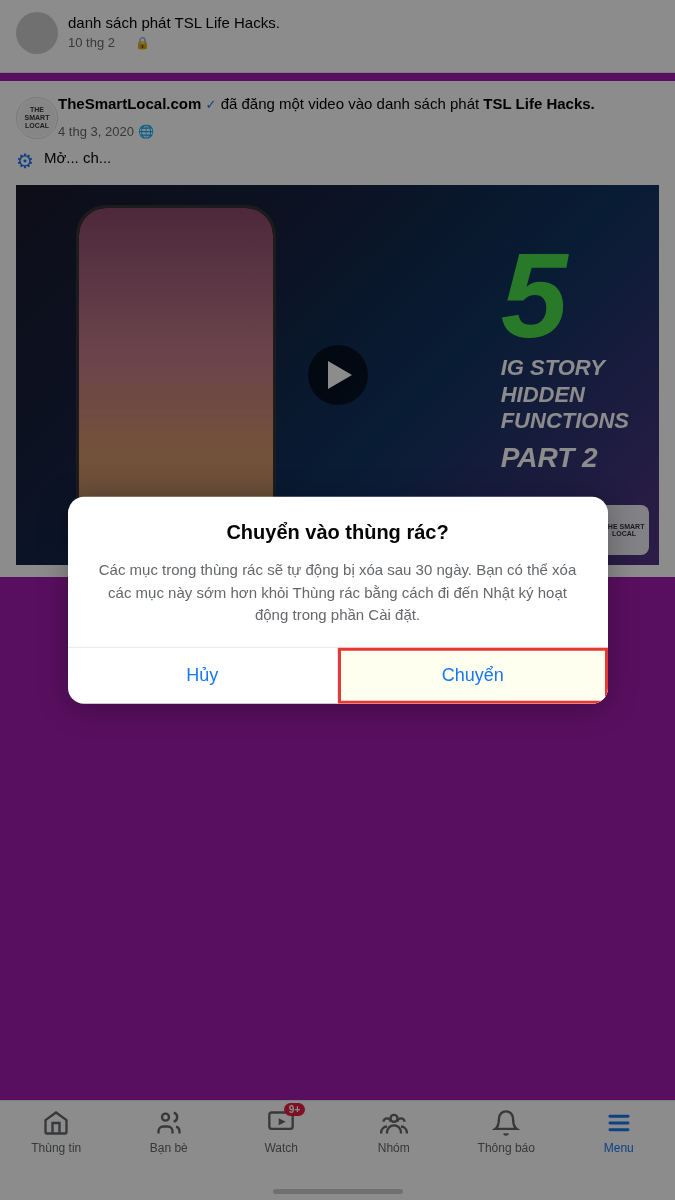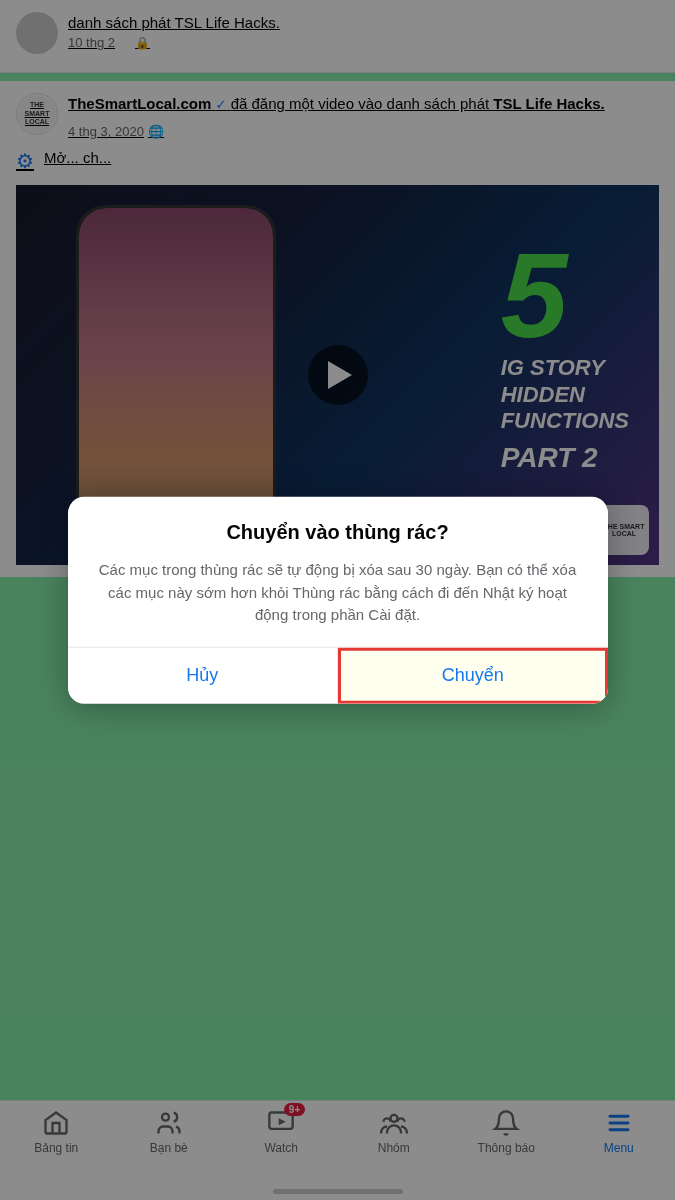--- a/index.html
+++ b/index.html
@@ -11,22 +11,21 @@
       background: #f0f2f5;
       position: relative;
     }
 
     
     .bg-content {
       width: 100%;
       height: 100%;
       position: absolute;
       top: 0; left: 0;
-      background: #86efac;
-      text-decoration: underline;
+      background: #a21caf;
     }
 
     
     .post-area {
       padding: 12px 16px;
       background: #fff;
       border-bottom: 1px solid #e4e6ea;
     }
 
     .post-header {
@@ -69,22 +68,21 @@
 
     
     .second-post {
       padding: 12px 16px;
       background: #fff;
       margin-top: 8px;
     }
 
     .second-post-header {
       display: flex;
-      align-items: flex-start;
-      gap: 10px;
+      align-items: flex-end;
     }
 
     .second-post-meta {
       flex: 1;
     }
 
     .second-post-author {
       font-size: 15px;
       color: #050505;
       line-height: 1.4;
@@ -487,21 +485,21 @@
 
 <div class="bottom-nav">
 
   <div class="nav-item">
     <div class="nav-icon">
       <svg viewBox="0 0 24 24" fill="none" stroke="#65676b" stroke-width="2">
         <path d="M3 9.5L12 3l9 6.5V20a1 1 0 01-1 1H4a1 1 0 01-1-1V9.5z"></path>
         <path d="M9 21V12h6v9"></path>
       </svg>
     </div>
-    <span class="nav-label">Bảng tin</span>
+    <span class="nav-label">Thùng tin</span>
   </div>
 
   <div class="nav-item">
     <div class="nav-icon">
       <svg viewBox="0 0 24 24" fill="none" stroke="#65676b" stroke-width="2">
         <circle cx="9" cy="7" r="3"></circle>
         <path d="M3 21v-2a4 4 0 014-4h4a4 4 0 014 4v2"></path>
         <path d="M16 3.13a4 4 0 010 7.75"></path>
         <path d="M21 21v-2a4 4 0 00-3-3.85"></path>
       </svg>

